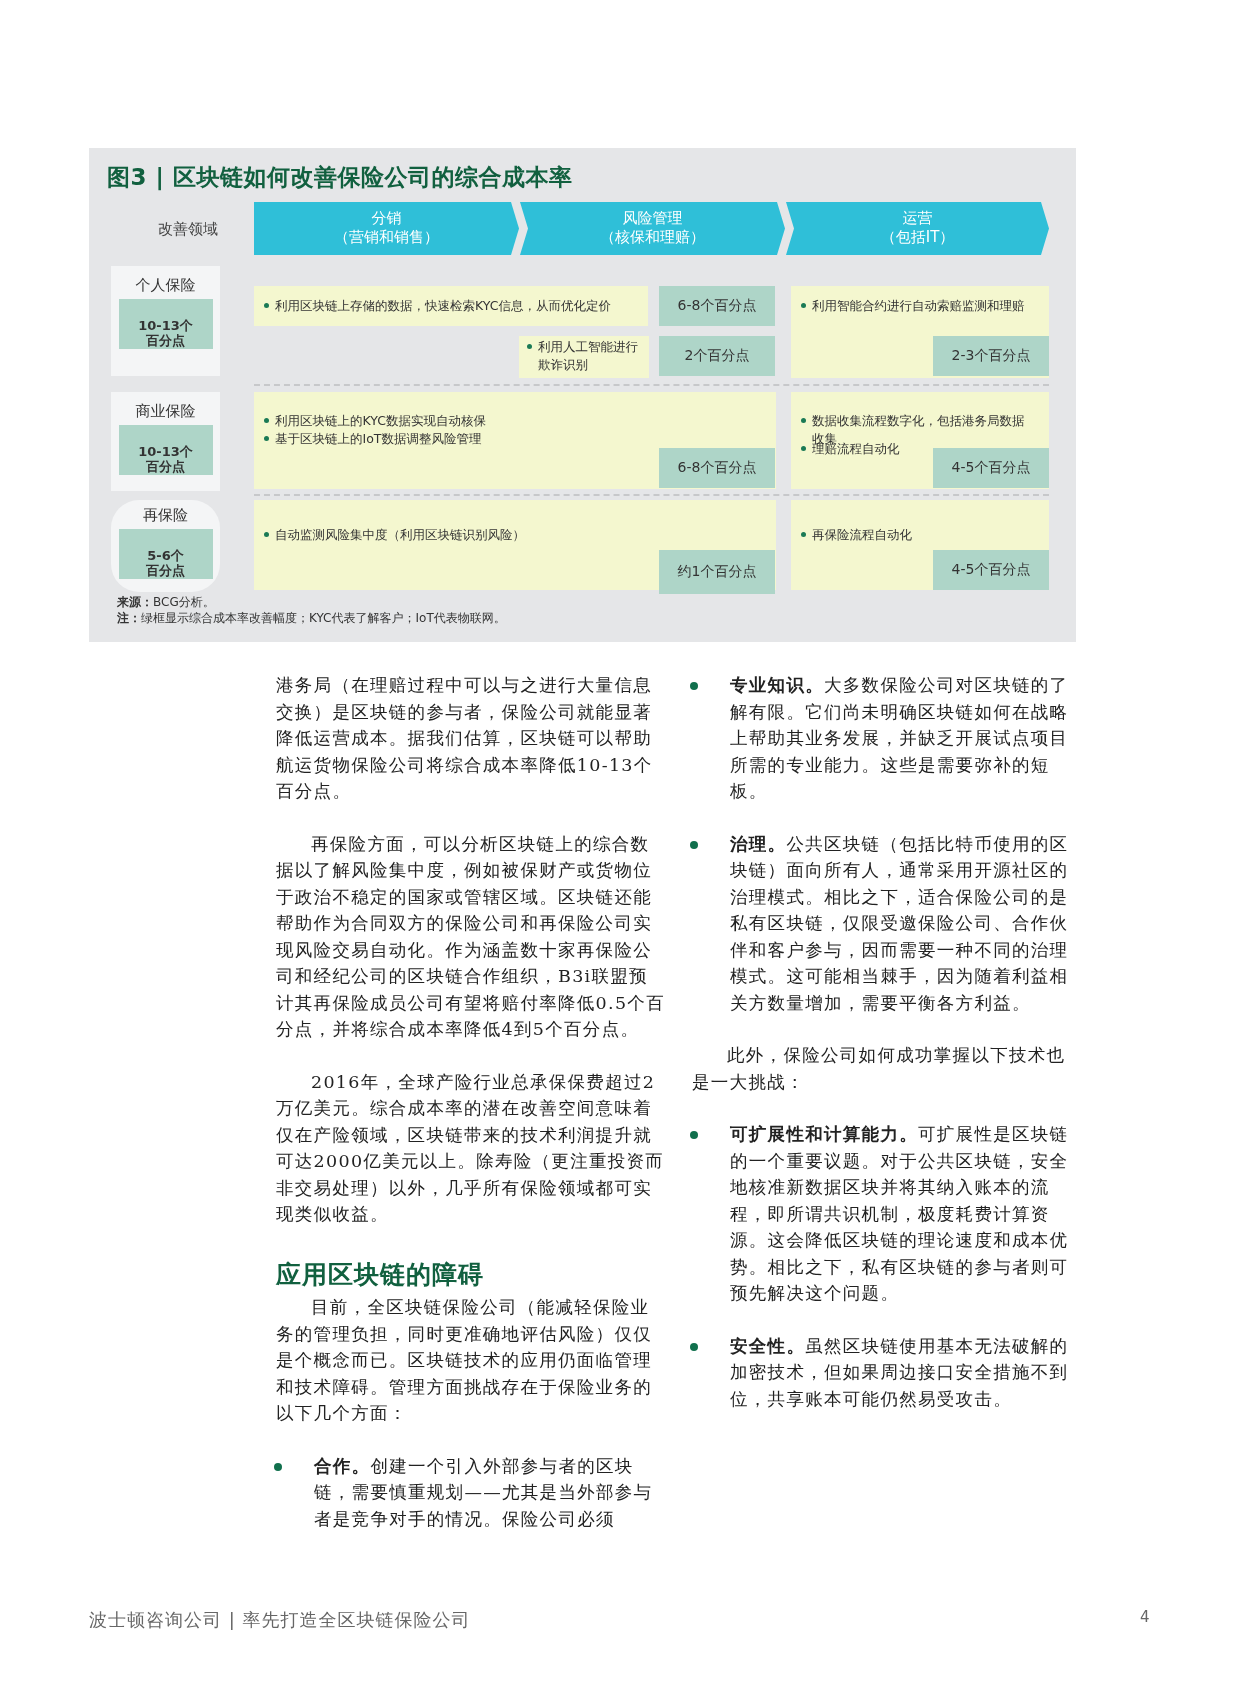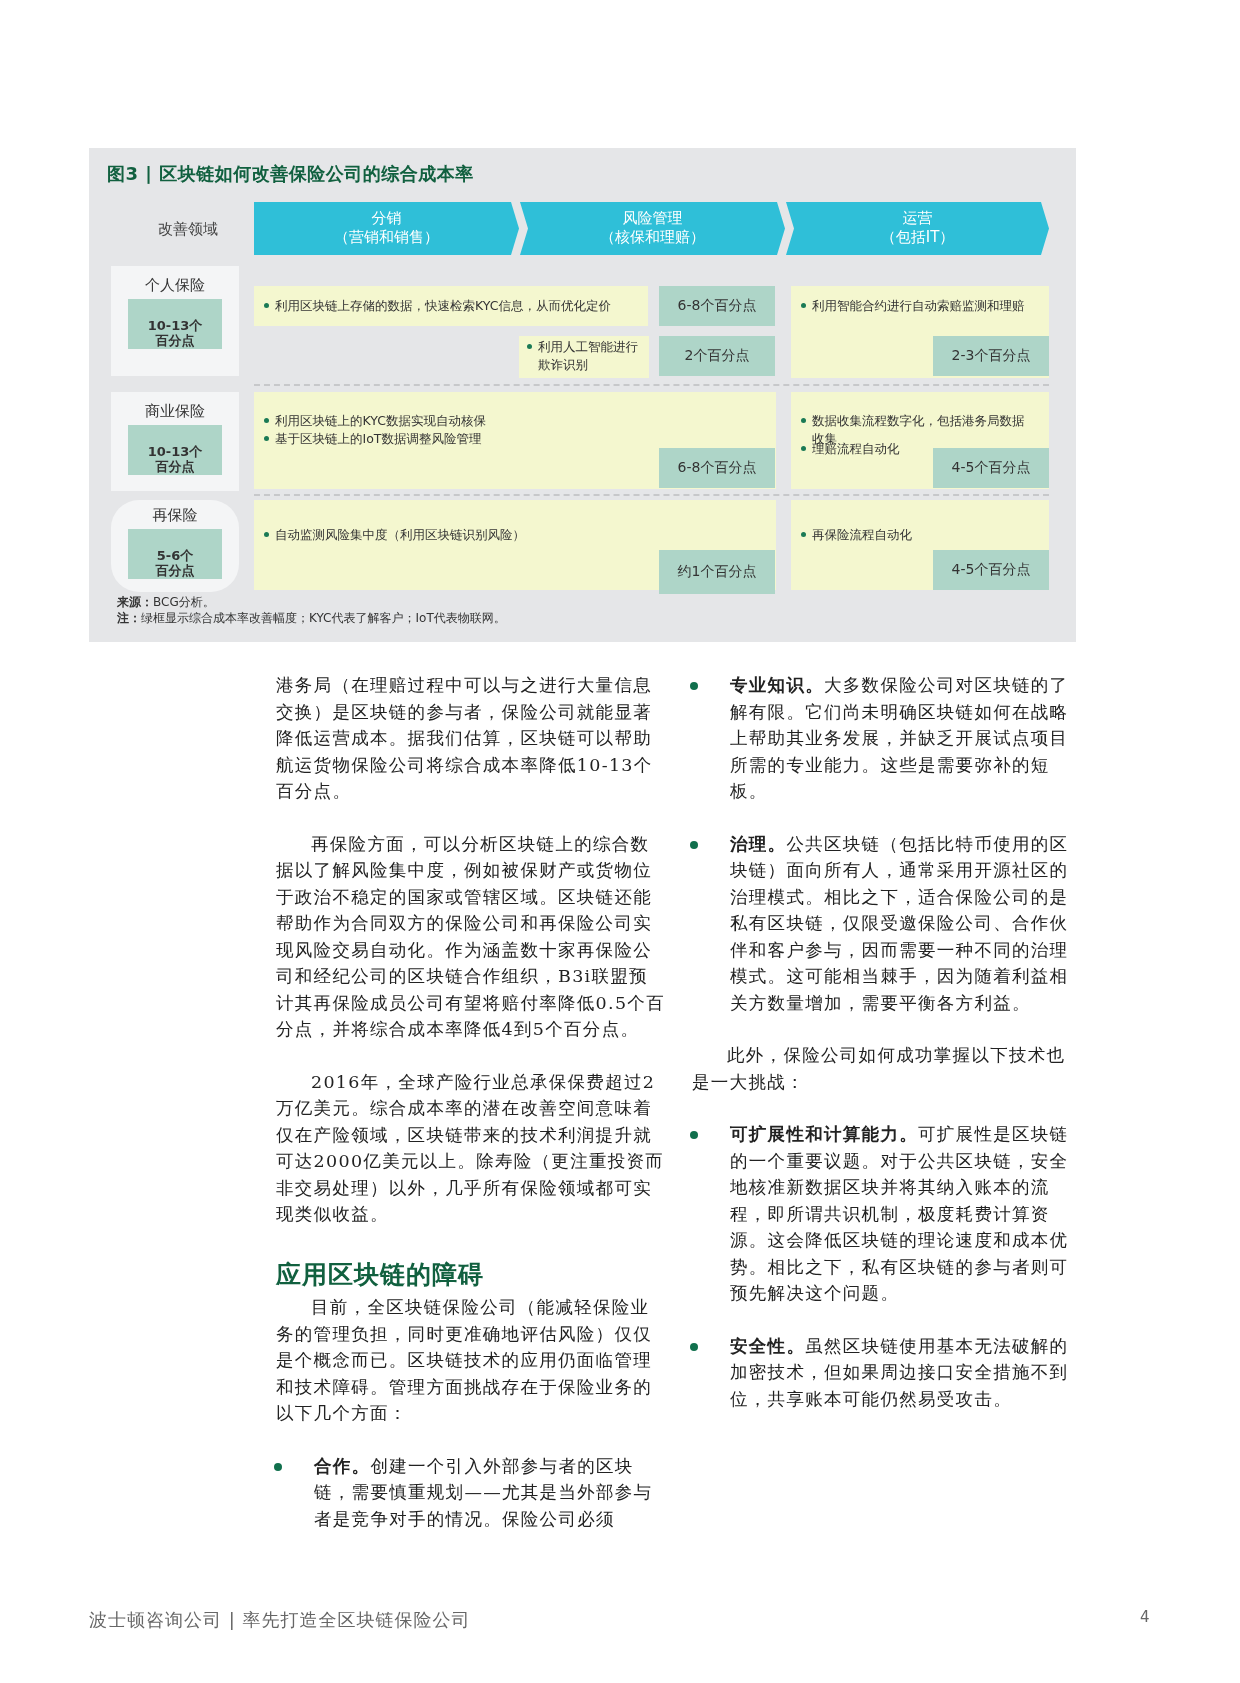--- a/index.html
+++ b/index.html
@@ -1,28 +1,28 @@
 <!DOCTYPE html>
 <html><head>
 <meta charset="utf-8">
 <style>
   * { box-sizing: border-box; margin: 0; padding: 0; }
   html, body { width: 1240px; height: 1683px; background: #ffffff; overflow: hidden; }
   body { position: relative; font-family: "DejaVu Sans", "Liberation Sans", sans-serif; color: #333; }
 
   
   .figure { position: absolute; left: 89px; top: 148px; width: 987px; height: 494px; background: #e5e6e8; }
-  .fig-title { position: absolute; left: 18px; top: 14px; font-size: 18px; font-weight: bold; color: #11603f; letter-spacing: 0.5px; }
+  .fig-title { position: absolute; left: 18px; top: 14px; font-size: 23px; font-weight: bold; color: #11603f; letter-spacing: 0.5px; }
   .area-label { position: absolute; left: 18px; top: 72px; width: 162px; text-align: center; font-size: 15px; color: #444; }
 
   .chevron { position: absolute; top: 54px; height: 53px; background: #2fbfd8; color: #fff; text-align: center; font-size: 15px; line-height: 19px; padding-top: 7px;
              clip-path: polygon(0 0, calc(100% - 8px) 0, 100% 50%, calc(100% - 8px) 100%, 0 100%, 8px 50%); }
   .chevron.first { clip-path: polygon(0 0, calc(100% - 8px) 0, 100% 50%, calc(100% - 8px) 100%, 0 100%); }
 
-  .row-label-box { position: absolute; left: 22px; width: 128px; background: #f4f5f6; }
+  .row-label-box { position: absolute; left: 22px; width: 109px; background: #f4f5f6; }
   .row-label-box .name { text-align: center; font-size: 15px; color: #333; margin-top: 10px; }
   .row-label-box .pct { margin: 4px auto 0; width: 94px; height: 50px; background: #aed5c8; text-align: center; font-size: 13px; line-height: 15px; padding-top: 19px; color: #333; font-weight: bold; }
 
   .cell { position: absolute; background: #f4f7cf; }
   .pct-box { position: absolute; background: #aed5c8; font-size: 14px; color: #333; display: flex; align-items: center; justify-content: center; }
   .bullet { position: absolute; font-size: 12.5px; color: #333; line-height: 18px; }
   .bullet .dot { display: inline-block; width: 5px; height: 5px; border-radius: 50%; background: #1a7a55; margin-right: 6px; vertical-align: middle; position: relative; top: -1px; }
   .bullet .indent { padding-left: 11px; display: block; }
   .dashline { position: absolute; height: 0; border-top: 2px dashed #c7c8ca; }
 

